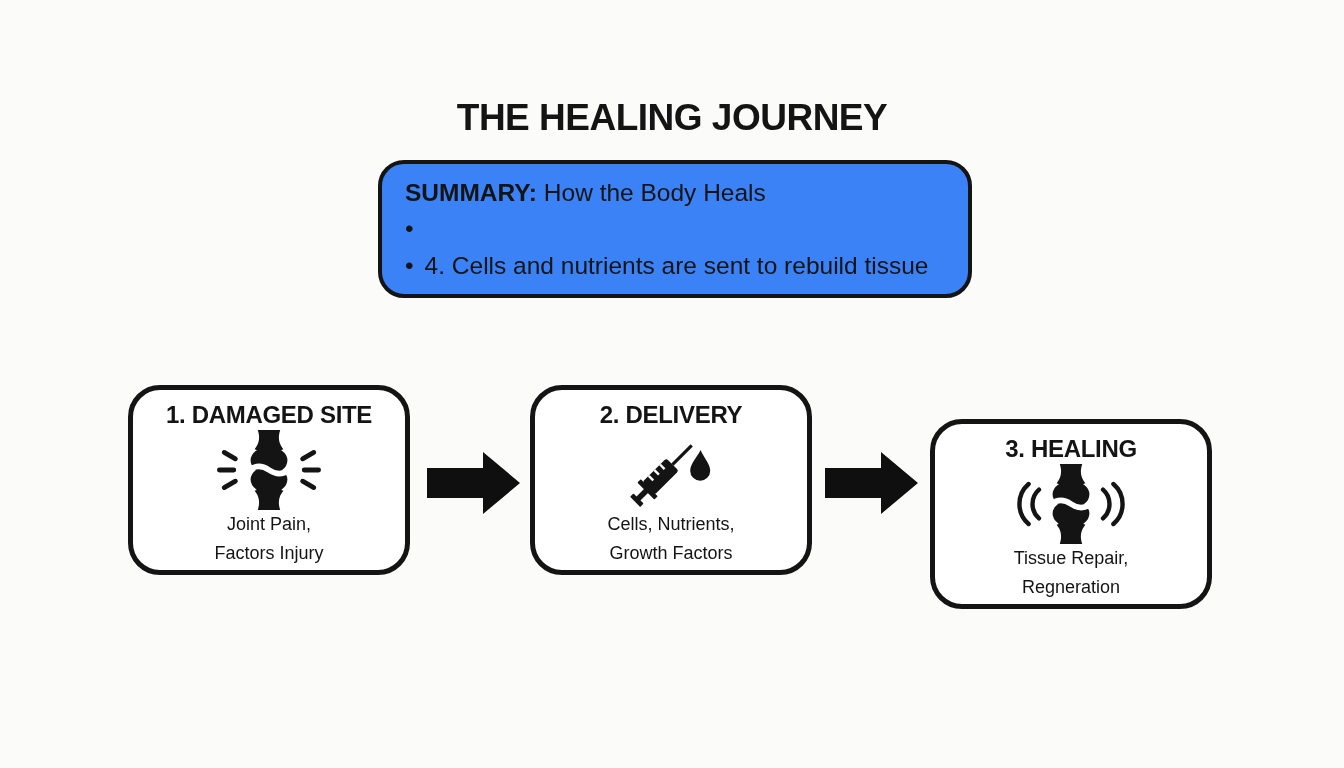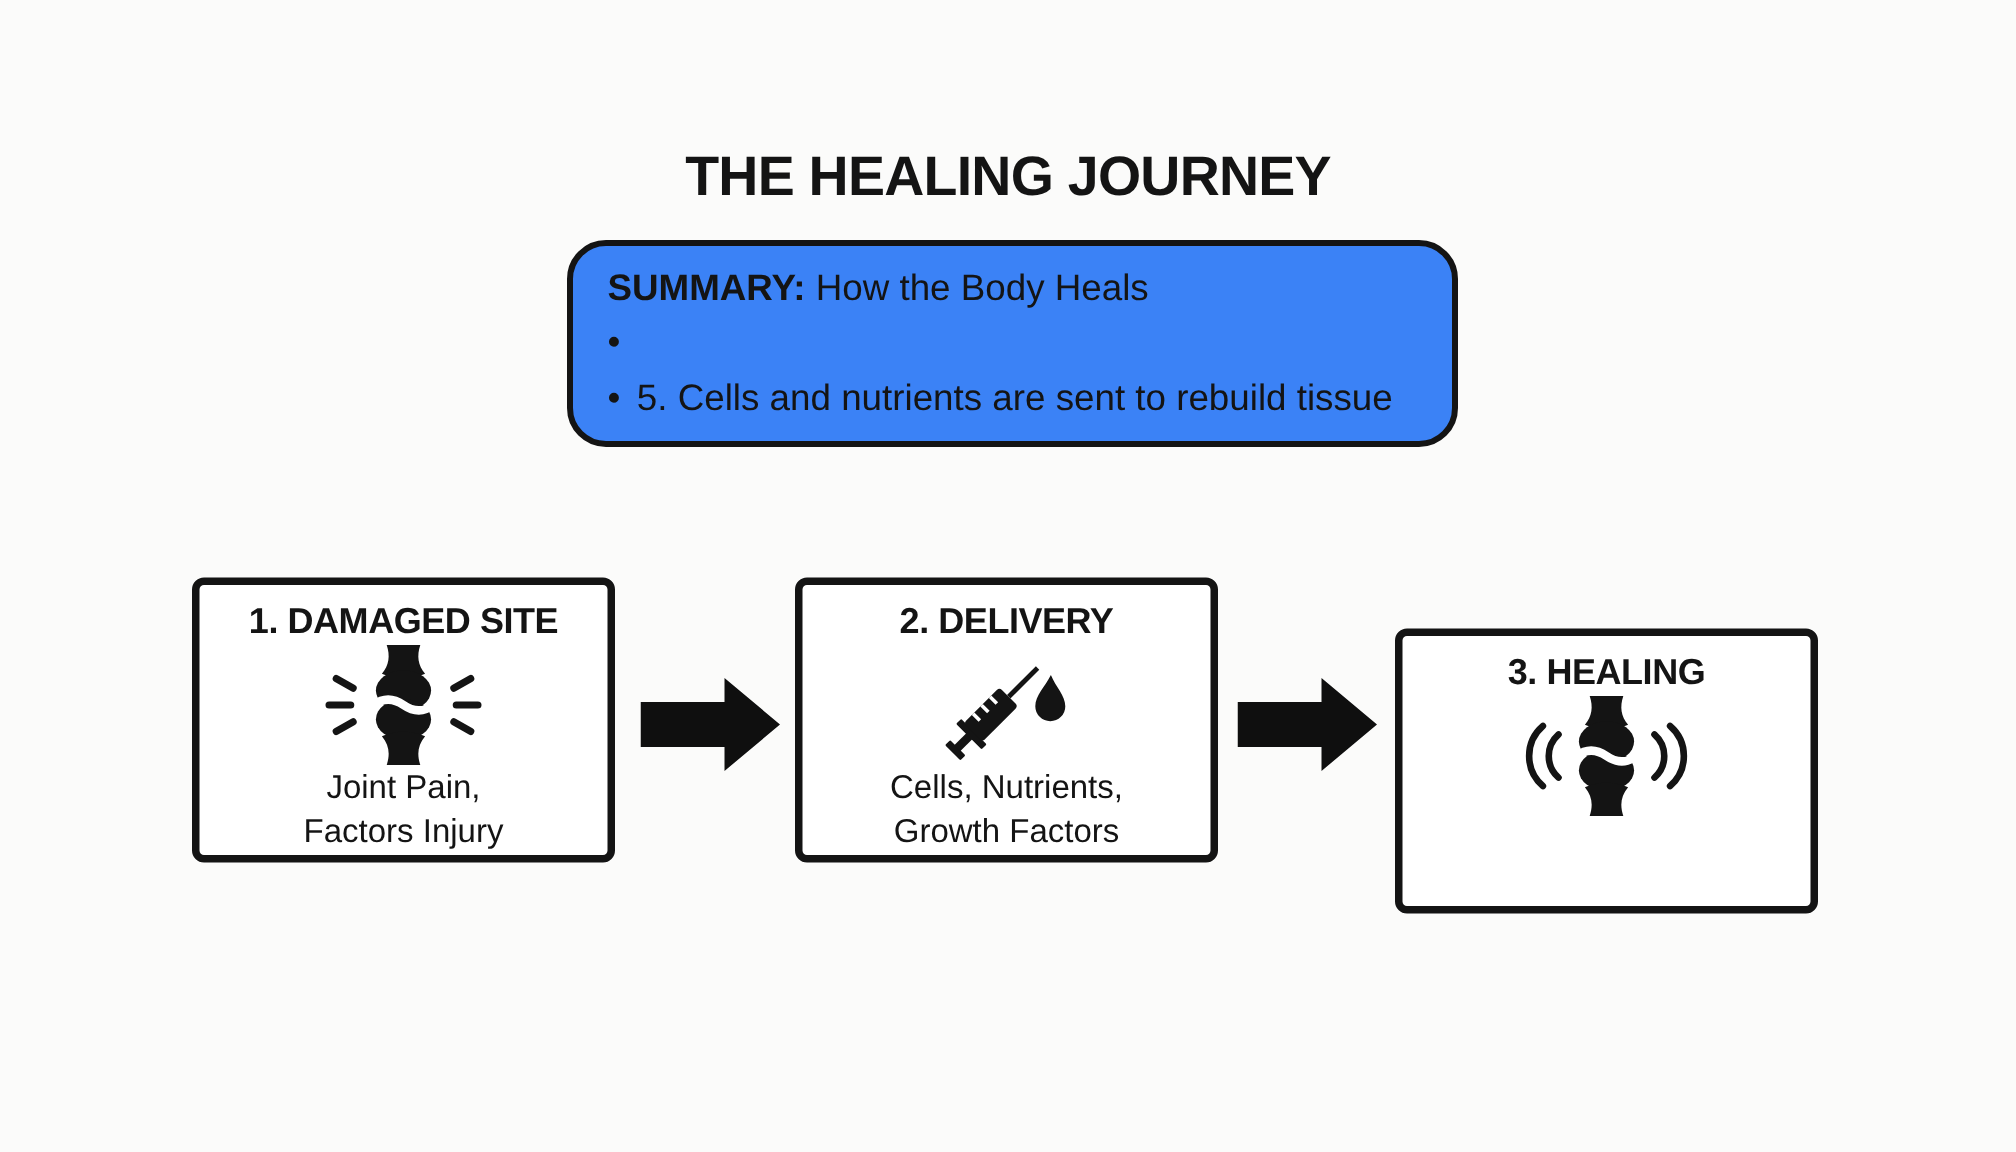--- a/index.html
+++ b/index.html
@@ -44,41 +44,41 @@
     font-size: 24.5px;
     line-height: 36.5px;
   }
   .bullet-marker { margin-right: 11px; }
   .step-box {
     position: absolute;
     top: 385px;
     width: 282px; height: 190px;
     background: #ffffff;
     border: 5px solid #141414;
-    border-radius: 8px;
+    border-radius: 32px;
     text-align: center;
     padding-top: 11px;
   }
   .step-1 { left: 128px; }
   .step-2 { left: 530px; }
   .step-3 { left: 930px; margin-top: 34px; }
   .step-title {
     font-size: 24px;
     font-weight: 700;
     letter-spacing: -0.3px;
   }
   .icon-wrap {
     height: 80px;
     display: flex;
     align-items: center;
     justify-content: center;
     margin-top: 1px;
   }
   .caption {
-    font-size: 22px;
+    font-size: 18px;
     line-height: 29px;
   }
   .arrow {
     position: absolute;
     top: 451px;
     width: 94px; height: 64px;
     fill: #0f0f0f;
   }
   .arrow-1 { left: 427px; }
   .arrow-2 { left: 825px; }
@@ -96,21 +96,21 @@
     <p class="summary-heading">
       <strong>SUMMARY:</strong>
       <span>How the Body Heals</span>
     </p>
     <ul class="summary-bullets">
       <li>
         <span class="bullet-marker">•</span>
       </li>
       <li>
         <span class="bullet-marker">•</span>
-        <span>5. Cells and nutrients are sent to rebuild tissue</span>
+        <span>4. Cells and nutrients are sent to rebuild tissue</span>
       </li>
     </ul>
   </section>
 
   <section class="step-box step-1">
     <h2 class="step-title">1. DAMAGED SITE</h2>
     <div class="icon-wrap">
       <svg viewBox="0 0 140 100" width="114" height="80">
         <g class="ink-fill">
           <path d="M56,0 C59,9 58,17 52,24 C63,29 77,29 88,24 C82,17 81,9 84,0 Z"></path>
@@ -182,15 +182,19 @@
         </g>
         <path d="M45,50 Q57,41 70,50 Q83,59 95,50" fill="none" stroke="#ffffff" stroke-width="7" stroke-linecap="round"></path>
         <g class="ink-stroke" fill="none" stroke-width="5.5" stroke-linecap="round">
           <path d="M30,32 a24,24 0 0 0 0,36"></path>
           <path d="M17,25 a33,33 0 0 0 0,50"></path>
           <path d="M110,32 a24,24 0 0 1 0,36"></path>
           <path d="M123,25 a33,33 0 0 1 0,50"></path>
         </g>
       </svg>
     </div>
+    <p class="caption">
+      <span>Tissue Repair,</span><br>
+      <span>Regneration</span>
+    </p>
   </section>
 
 </div>
 
 </body></html>

